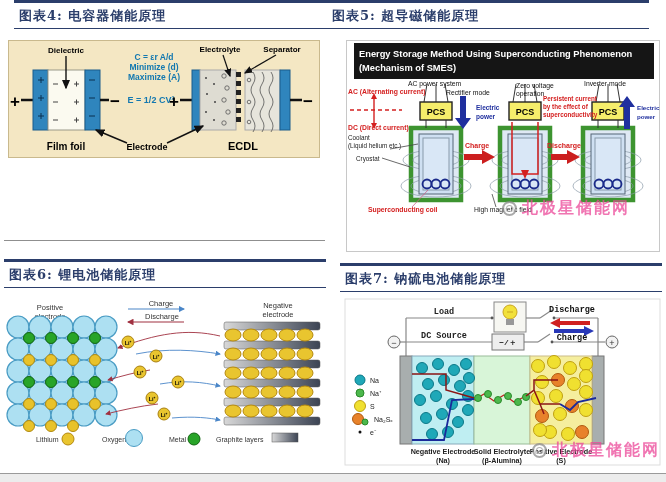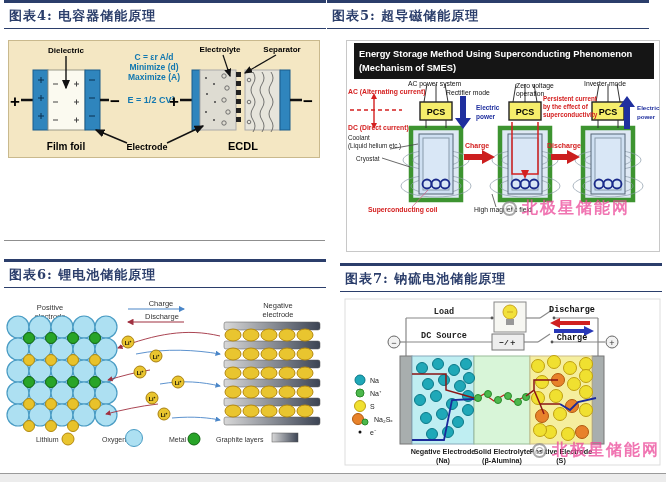--- a/index.html
+++ b/index.html
@@ -19,21 +19,21 @@
   .wm-logo{width:15px;height:15px;border:2px solid #8d8d8d;border-radius:50%;box-sizing:border-box;
            box-shadow:inset 0 0 0 2px #fff, inset 0 0 0 3px #9a9a9a;}
   .wm-text{font-family:"DejaVu Serif",serif;font-weight:bold;font-size:16px;color:#ec4899;
            letter-spacing:2px;white-space:nowrap;}
 </style>
 </head>
 <body>
 
 <div class="page">
 
-  <header class="fig-head" style="left:4px;top:0;width:322px">
+  <header class="fig-head" style="left:14px;top:0;width:322px">
     <span class="fig-title">图表4: 电容器储能原理</span>
   </header>
 
   <svg style="left:8px;top:40px" width="312" height="118" viewBox="0 0 312 118">
     <defs>
       <marker id="m4k" markerWidth="7" markerHeight="6" refX="6" refY="3" orient="auto">
         <path d="M0,0 L7,3 L0,6 z" fill="#111"></path>
       </marker>
     </defs>
     <rect x="0.5" y="0.5" width="311" height="117" fill="#f4e7c3" stroke="#c9b98d"></rect>

